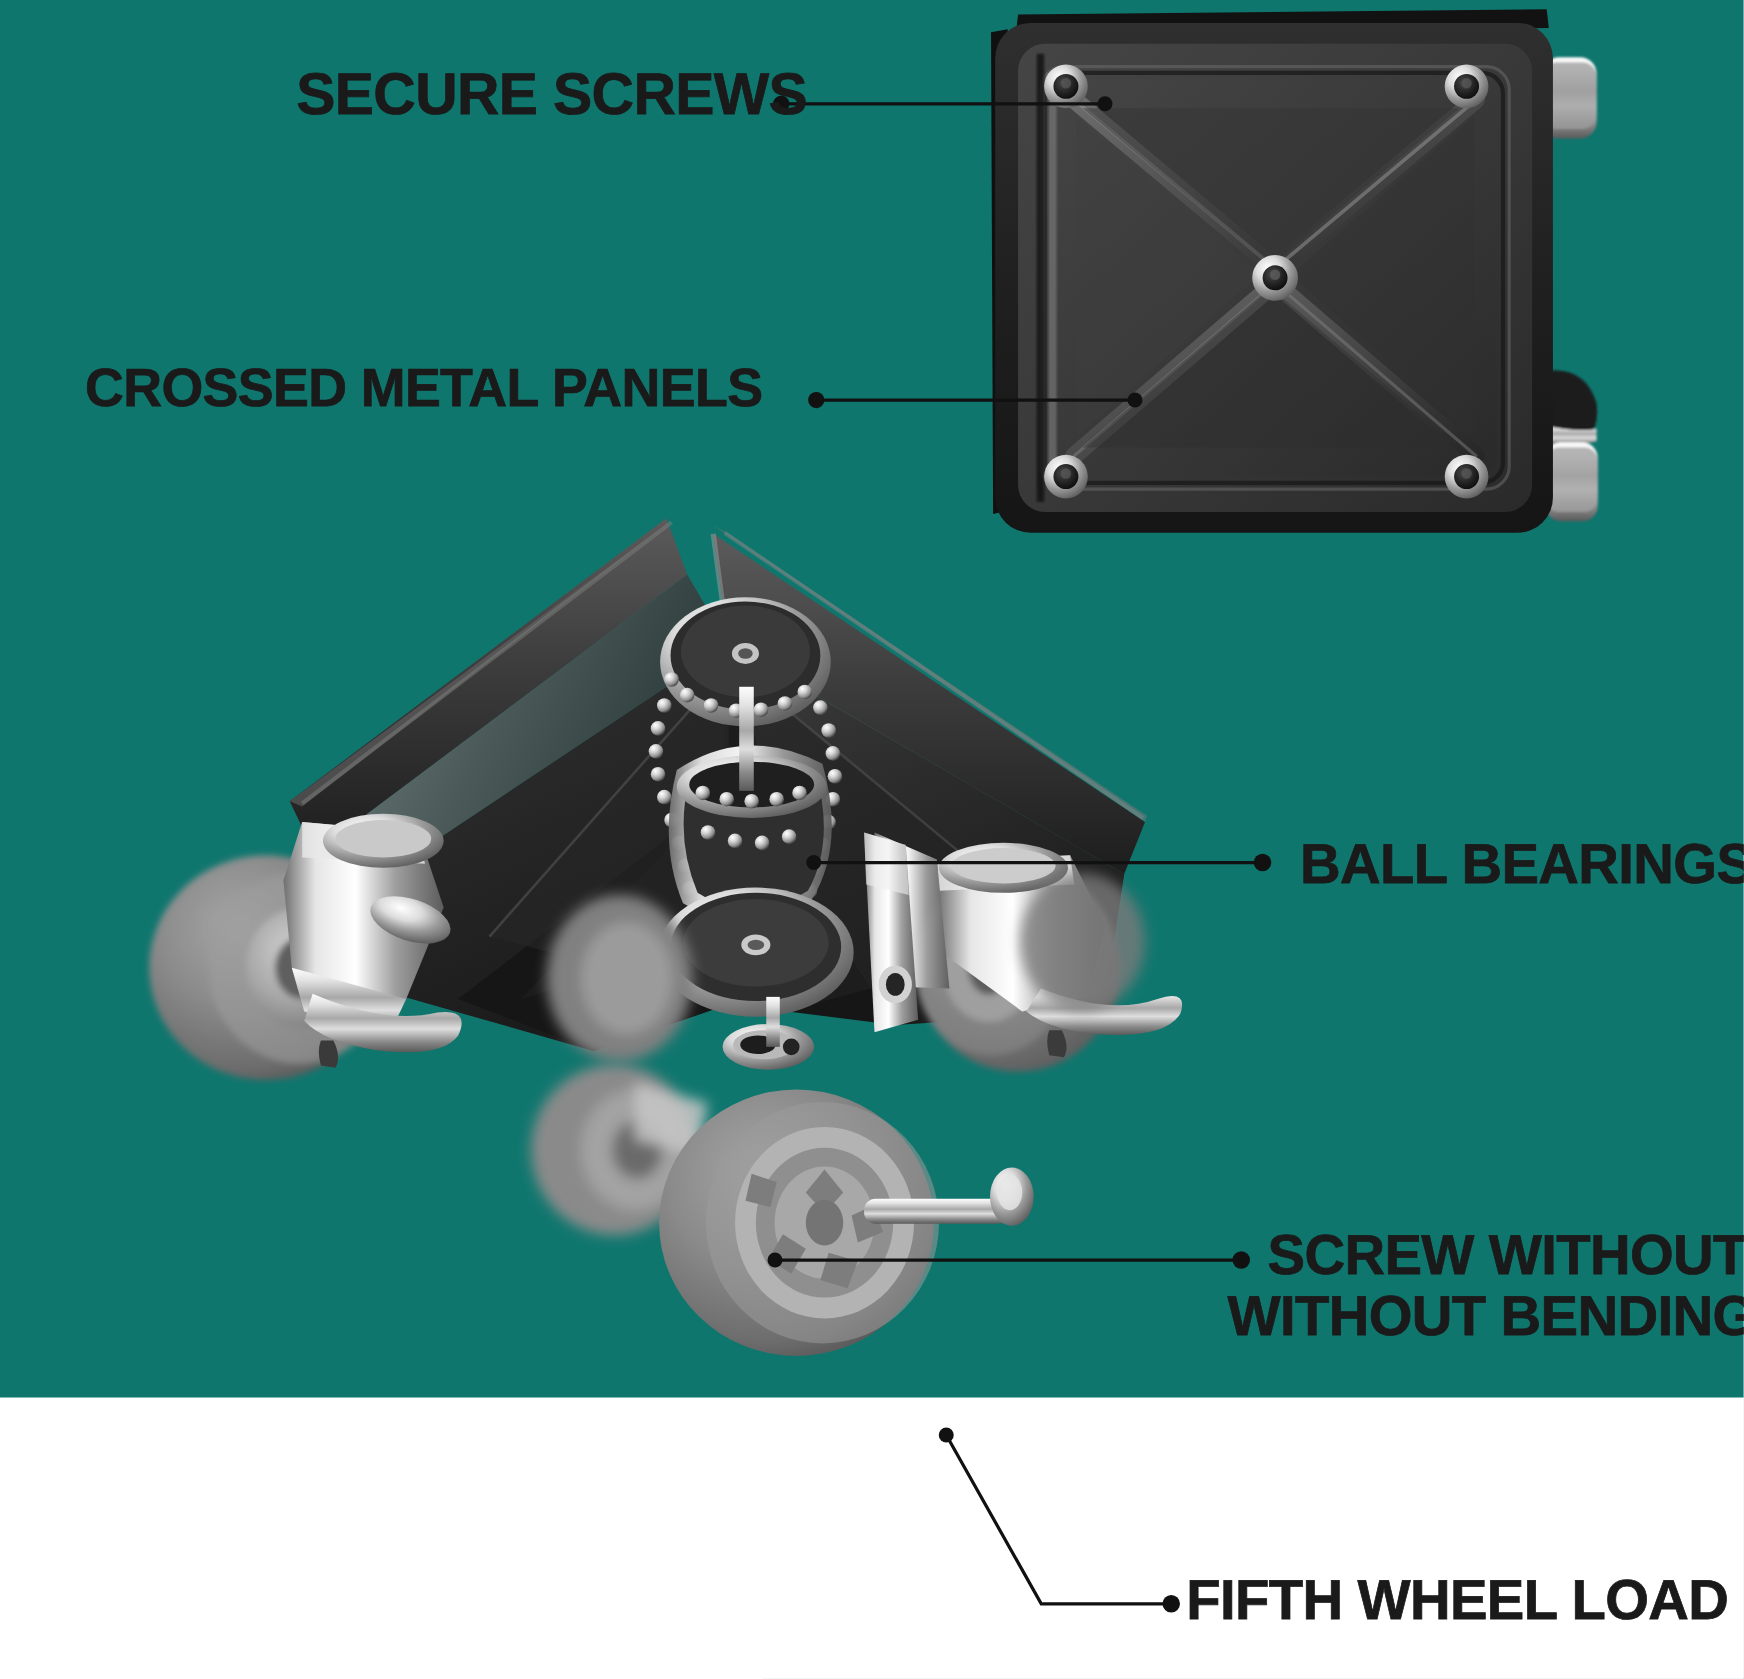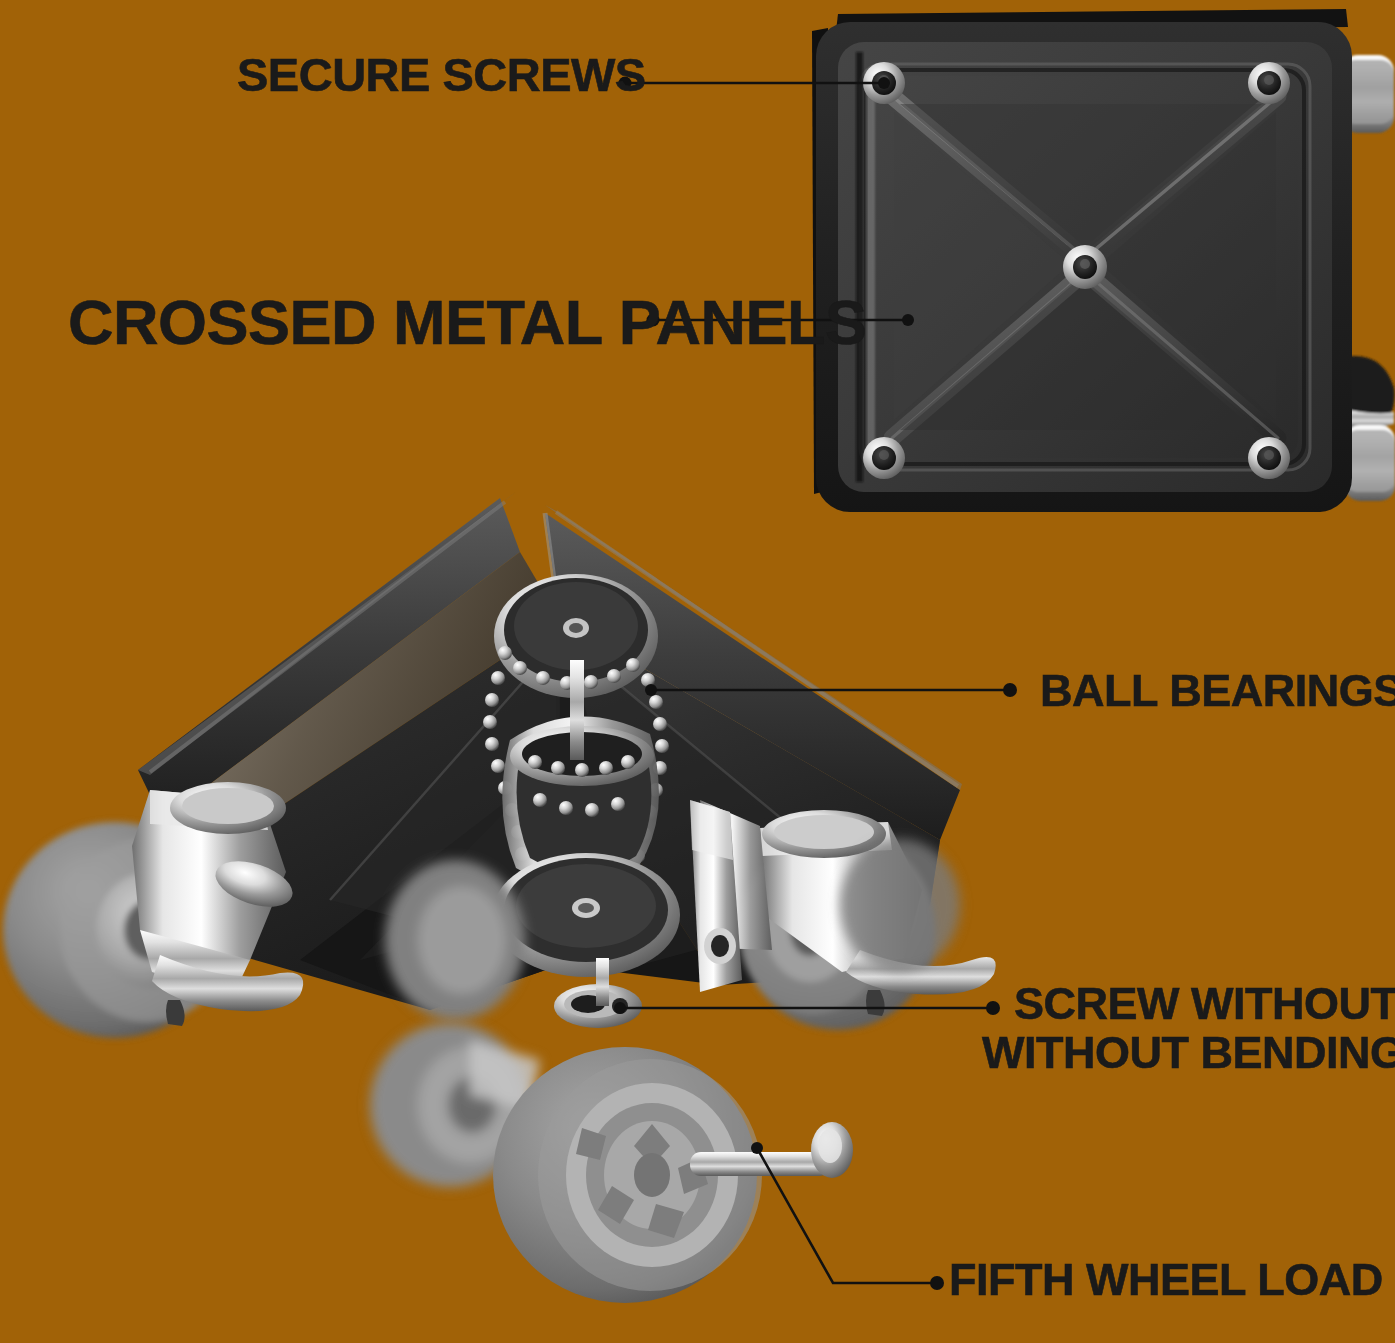--- a/index.html
+++ b/index.html
@@ -12,22 +12,22 @@
     height: 1343px;
     position: relative;
     overflow: hidden;
     font-family: "Liberation Sans", sans-serif;
     -webkit-font-smoothing: antialiased;
   }
   #stage {
     position: absolute;
     inset: 0;
     width: 1395px;
-    height: 1343px;
-    background: #a16207;
+    height: 1118px;
+    background: #0f766e;
   }
   .scene {
     position: absolute;
     inset: 0;
     width: 100%;
     height: 100%;
   }
   .callout-label {
     position: absolute;
     color: #1a1a1a;
@@ -39,21 +39,21 @@
     -webkit-text-stroke: 0.6px #1a1a1a;
   }
   #label-secure-screws {
     left: 237px;
     top: 50px;
     font-size: 47px;
   }
   #label-crossed-metal-panels {
     left: 68px;
     top: 288px;
-    font-size: 63px;
+    font-size: 43px;
   }
   #label-ball-bearings {
     left: 1028px;
     top: 667px;
     font-size: 45px;
     margin-left: 12px;
   }
   #label-screw-fixing {
     left: 1014px;
     top: 980px;

